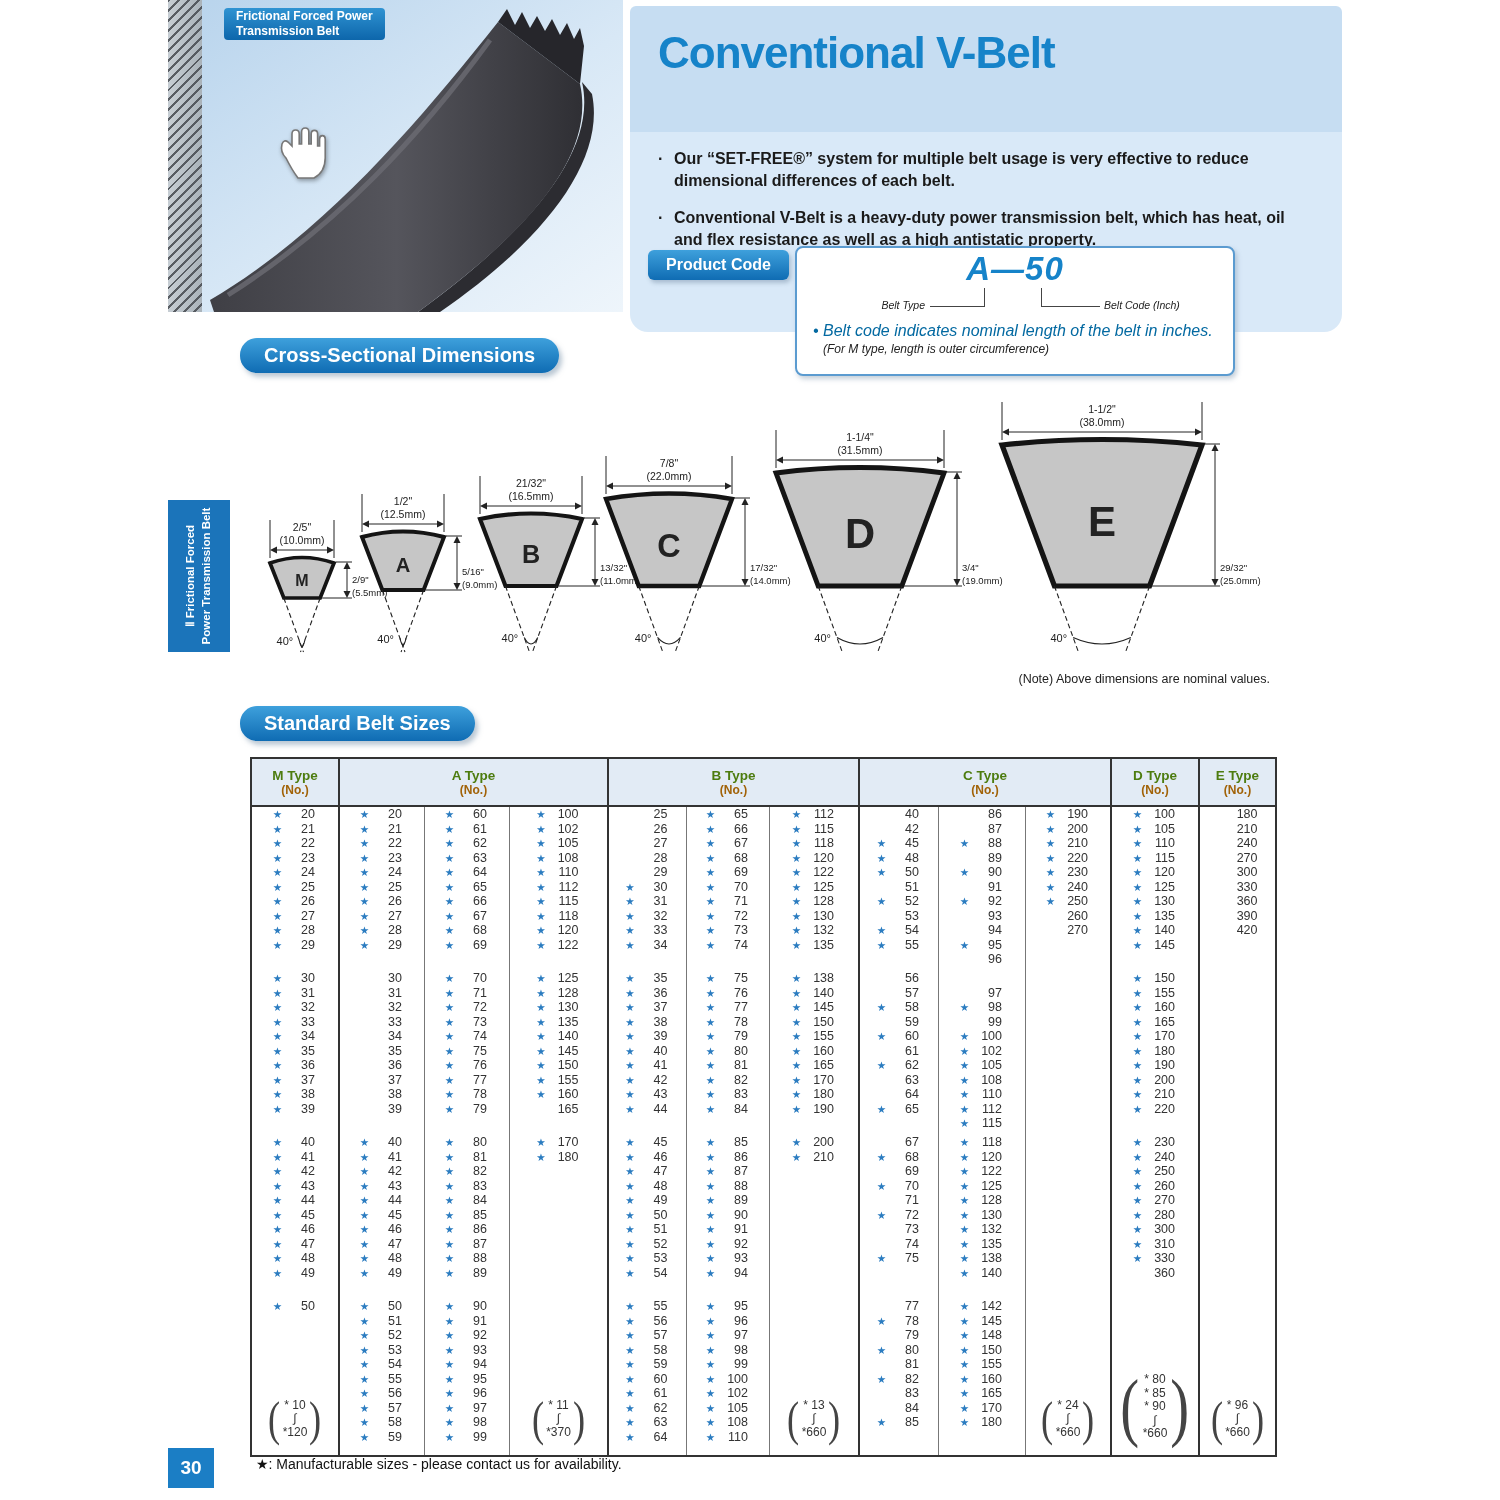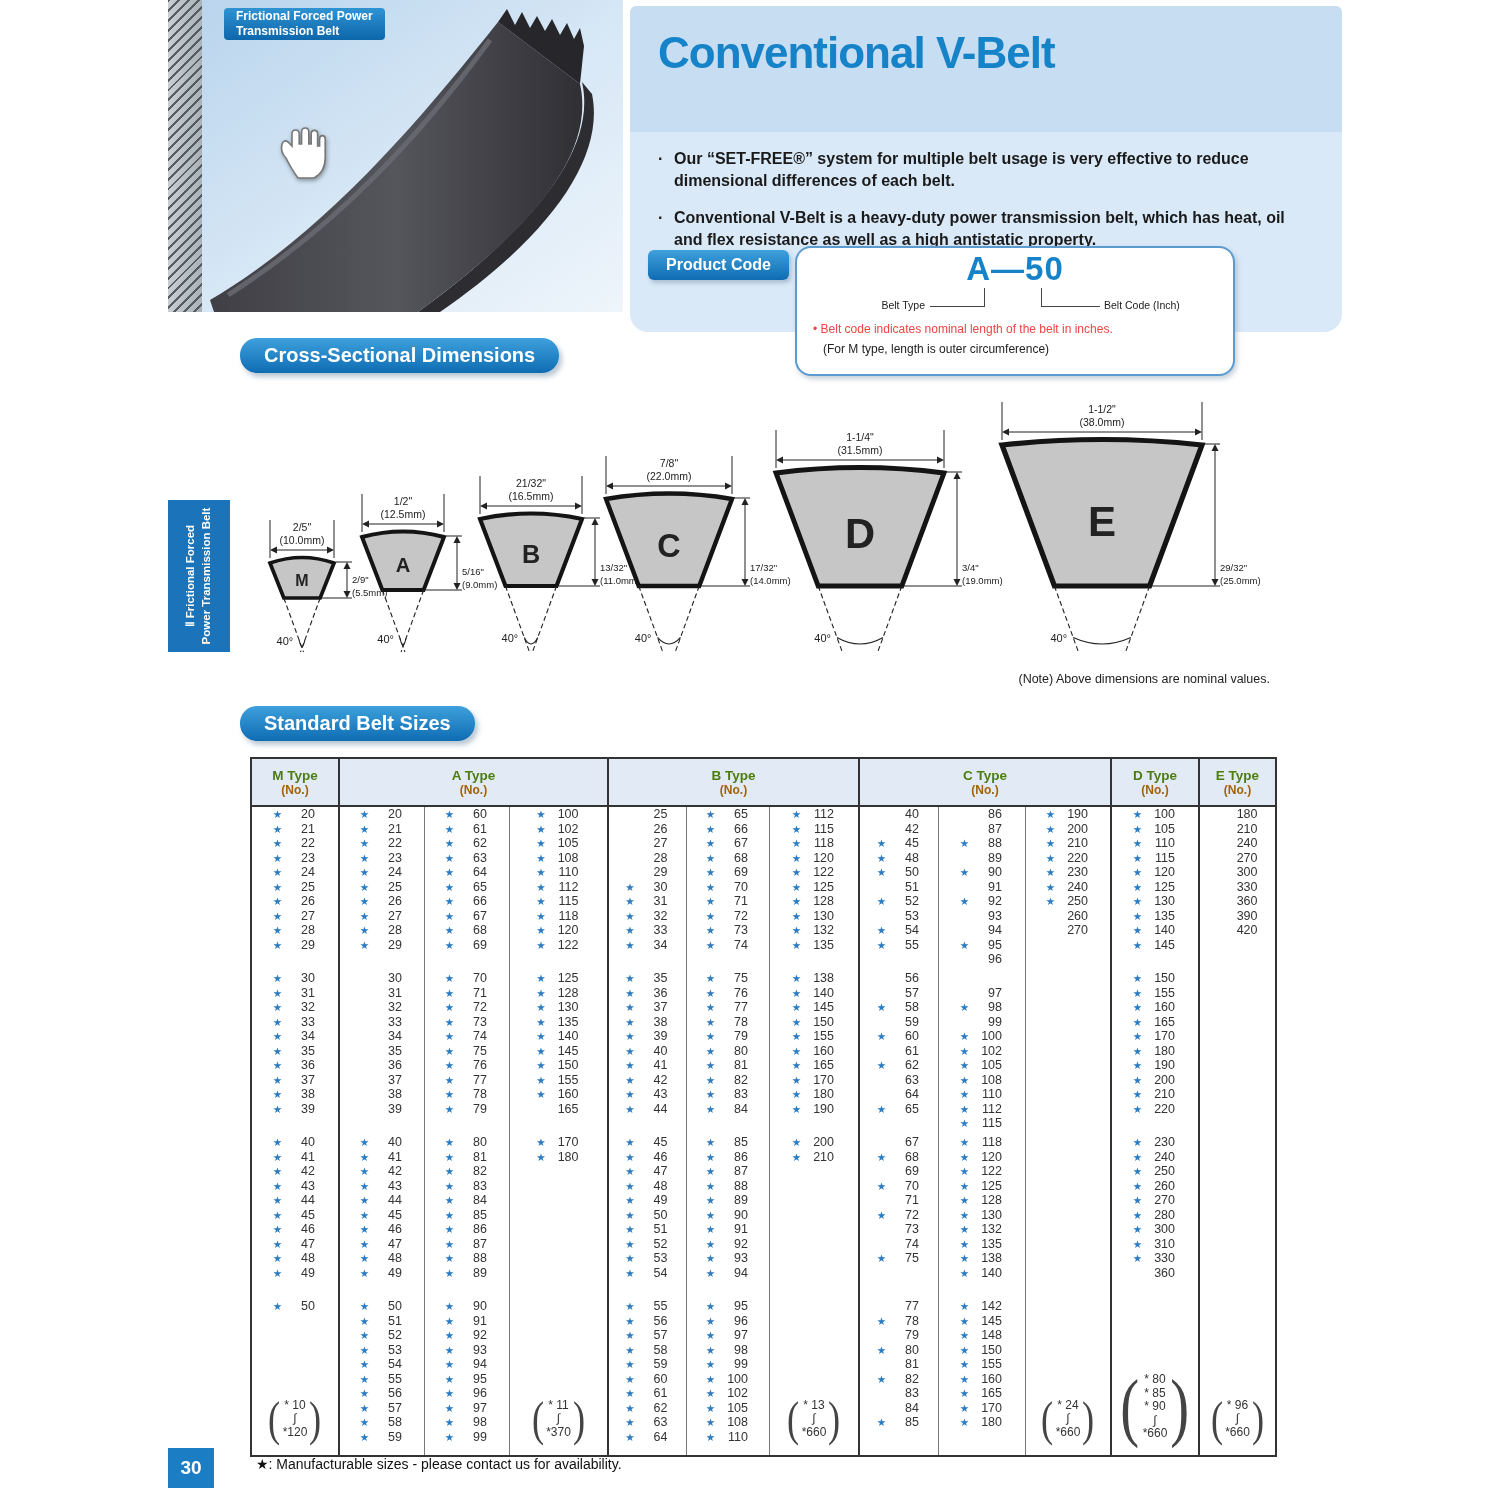--- a/index.html
+++ b/index.html
@@ -21,27 +21,27 @@
   .hdr-top h1{margin:0 0 16px 0;color:#1683c9;font-size:44px;font-weight:bold;letter-spacing:-1px;}
   .intro{margin:0;font-size:16.5px;font-weight:bold;color:#1a1a1a;line-height:1.4;max-width:650px;}
   .hdr-bullets{background:#d9e9f8;border-radius:0 0 18px 18px;padding:16px 28px 10px 28px;height:200px;box-sizing:border-box;}
   .bullet{display:flex;margin:0 0 16px 0;font-size:16px;font-weight:bold;color:#1a1a1a;line-height:1.35;}
   .bdot{width:16px;flex:0 0 16px;}
 
   
   .pc-label{position:absolute;left:648px;top:250px;background:linear-gradient(180deg,#3ea0dc,#0f6cb3);
     color:#fff;font-weight:bold;font-size:16px;padding:6px 18px;border-radius:6px;box-shadow:2px 3px 4px rgba(110,135,160,.45);}
   .pc-box{position:absolute;left:795px;top:246px;width:436px;height:126px;background:#fff;border:2px solid #5b9bd0;
-    border-radius:16px;box-shadow:2px 3px 5px rgba(110,135,160,.4);}
+    border-radius:8px;box-shadow:2px 3px 5px rgba(110,135,160,.4);font-style:italic;}
   .pc-code{position:absolute;left:0;top:2px;width:100%;text-align:center;color:#1683c9;font-size:33px;font-weight:bold;letter-spacing:1px;}
   .pc-line-a{position:absolute;left:133px;top:40px;width:54px;height:18px;border-right:1.5px solid #444;border-bottom:1.5px solid #444;}
   .pc-line-b{position:absolute;left:244px;top:40px;width:58px;height:18px;border-left:1.5px solid #444;border-bottom:1.5px solid #444;}
   .pc-bt{position:absolute;left:0;top:51px;width:128px;text-align:right;font-size:10.5px;color:#222;}
   .pc-bc{position:absolute;left:307px;top:51px;font-size:10.5px;color:#222;}
-  .pc-note1{position:absolute;left:16px;top:74px;font-size:12px;color:#ef4444;}
+  .pc-note1{position:absolute;left:16px;top:74px;font-size:16px;color:#0369a1;}
   .pc-note2{position:absolute;left:26px;top:94px;font-size:12px;color:#222;}
 
   
   .pill{position:absolute;background:linear-gradient(180deg,#3ea0dc,#0f6cb3);color:#fff;font-weight:bold;font-size:20px;
     padding:6px 24px;border-radius:17px;box-shadow:3px 4px 5px rgba(120,145,170,.5);}
   #xsec-banner{left:240px;top:338px;}
   #tbl-banner{left:240px;top:706px;}
 
   
   #xsec{position:absolute;left:0;top:0;width:1500px;height:700px;pointer-events:none;}

